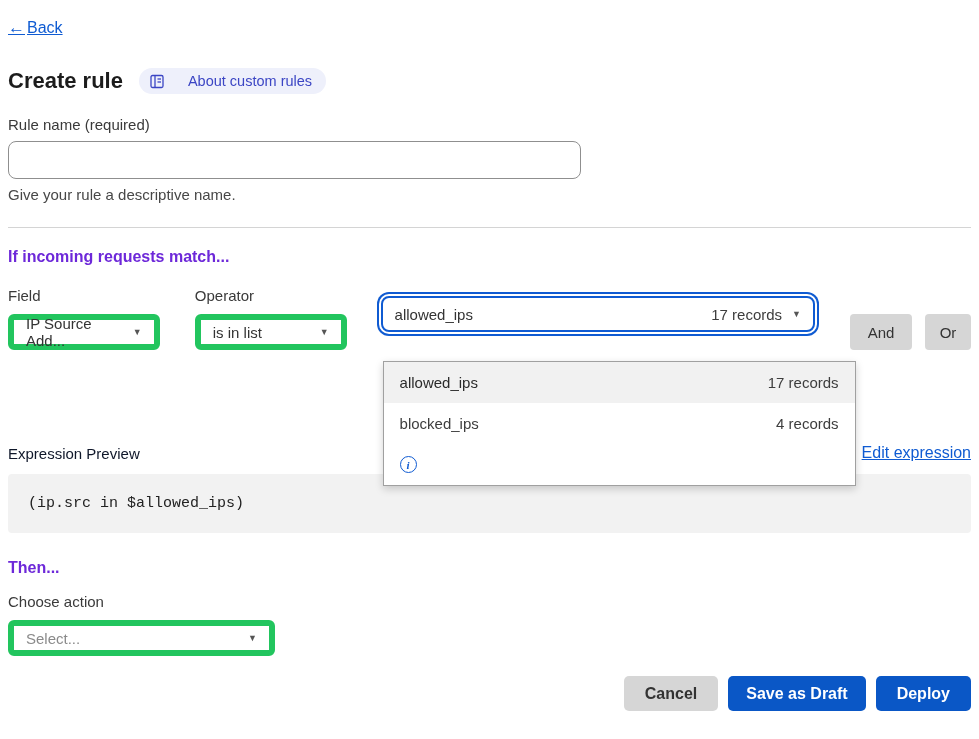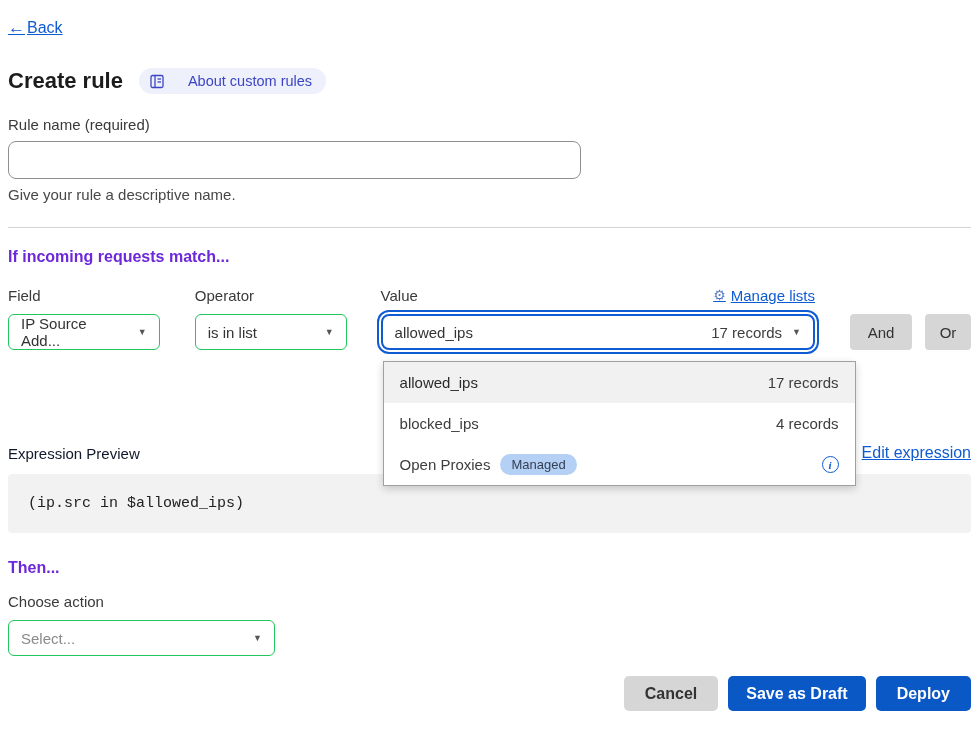--- a/index.html
+++ b/index.html
@@ -52,21 +52,21 @@
   .col-field { width: 167px; margin-right: 10px; }
   .col-operator { width: 167px; margin-right: 9px; }
   .col-value { width: 478px; position: relative; }
   .label-line { height: 18px; font-size: 15px; color: #3a3a3a; display: flex; align-items: center; }
   .col-value .label-line { justify-content: space-between; }
   .manage-lists { display: inline-flex; align-items: center; gap: 5px; font-size: 15px; }
   .gear { color: #5b7fc7; font-size: 14px; text-decoration: none; }
 
   .control {
     margin-top: 10px; height: 36px;
-    border: 1px solid #22c55e; border-radius: 6px;
+    border: 6px solid #22c55e; border-radius: 6px;
     background: #fff; display: flex; align-items: center;
     padding: 0 12px; font-size: 15px; color: #333;
     cursor: pointer; justify-content: space-between;
   }
   .caret { font-size: 9px; color: #555; margin-left: 10px; }
 
   .value-combo {
     border: 2px solid var(--accent, #0f5bd2);
     box-shadow: 0 0 0 2px #ffffff, 0 0 0 4px var(--accent, #0f5bd2);
     border-radius: 8px;
@@ -177,49 +177,38 @@
 
     <div class="cond-col col-operator">
       <div class="label-line">Operator</div>
       <div class="control">
         <span>is in list</span>
         <span class="caret">▼</span>
       </div>
     </div>
 
     <div class="cond-col col-value">
-      <div class="label-line">
-        <span>Value</span>
-        <a class="link manage-lists">
-            <span class="gear">⚙</span>
-            <span>Manage lists</span>
-          </a>
-      </div>
       <div class="control value-combo">
         <span>allowed_ips</span>
         <span class="combo-right">
           <span class="records-count">17 records</span>
           <span class="caret">▼</span>
         </span>
       </div>
 
       <div class="dropdown-panel">
         <div class="dropdown-item highlighted">
           <span class="item-left">allowed_ips</span>
           <span class="records-count">17 records</span>
         </div>
         <div class="dropdown-item">
           <span class="item-left">blocked_ips</span>
           <span class="records-count">4 records</span>
         </div>
         <div class="dropdown-item">
-          <span class="item-left">
-            <span>Open Proxies</span>
-            <span class="managed-pill">Managed</span>
-          </span>
           <span class="info-icon">i</span>
         </div>
       </div>
     </div>
 
     <div class="andor">
       <button class="btn btn-gray btn-and">And</button>
       <button class="btn btn-gray btn-or">Or</button>
     </div>
   </div>

